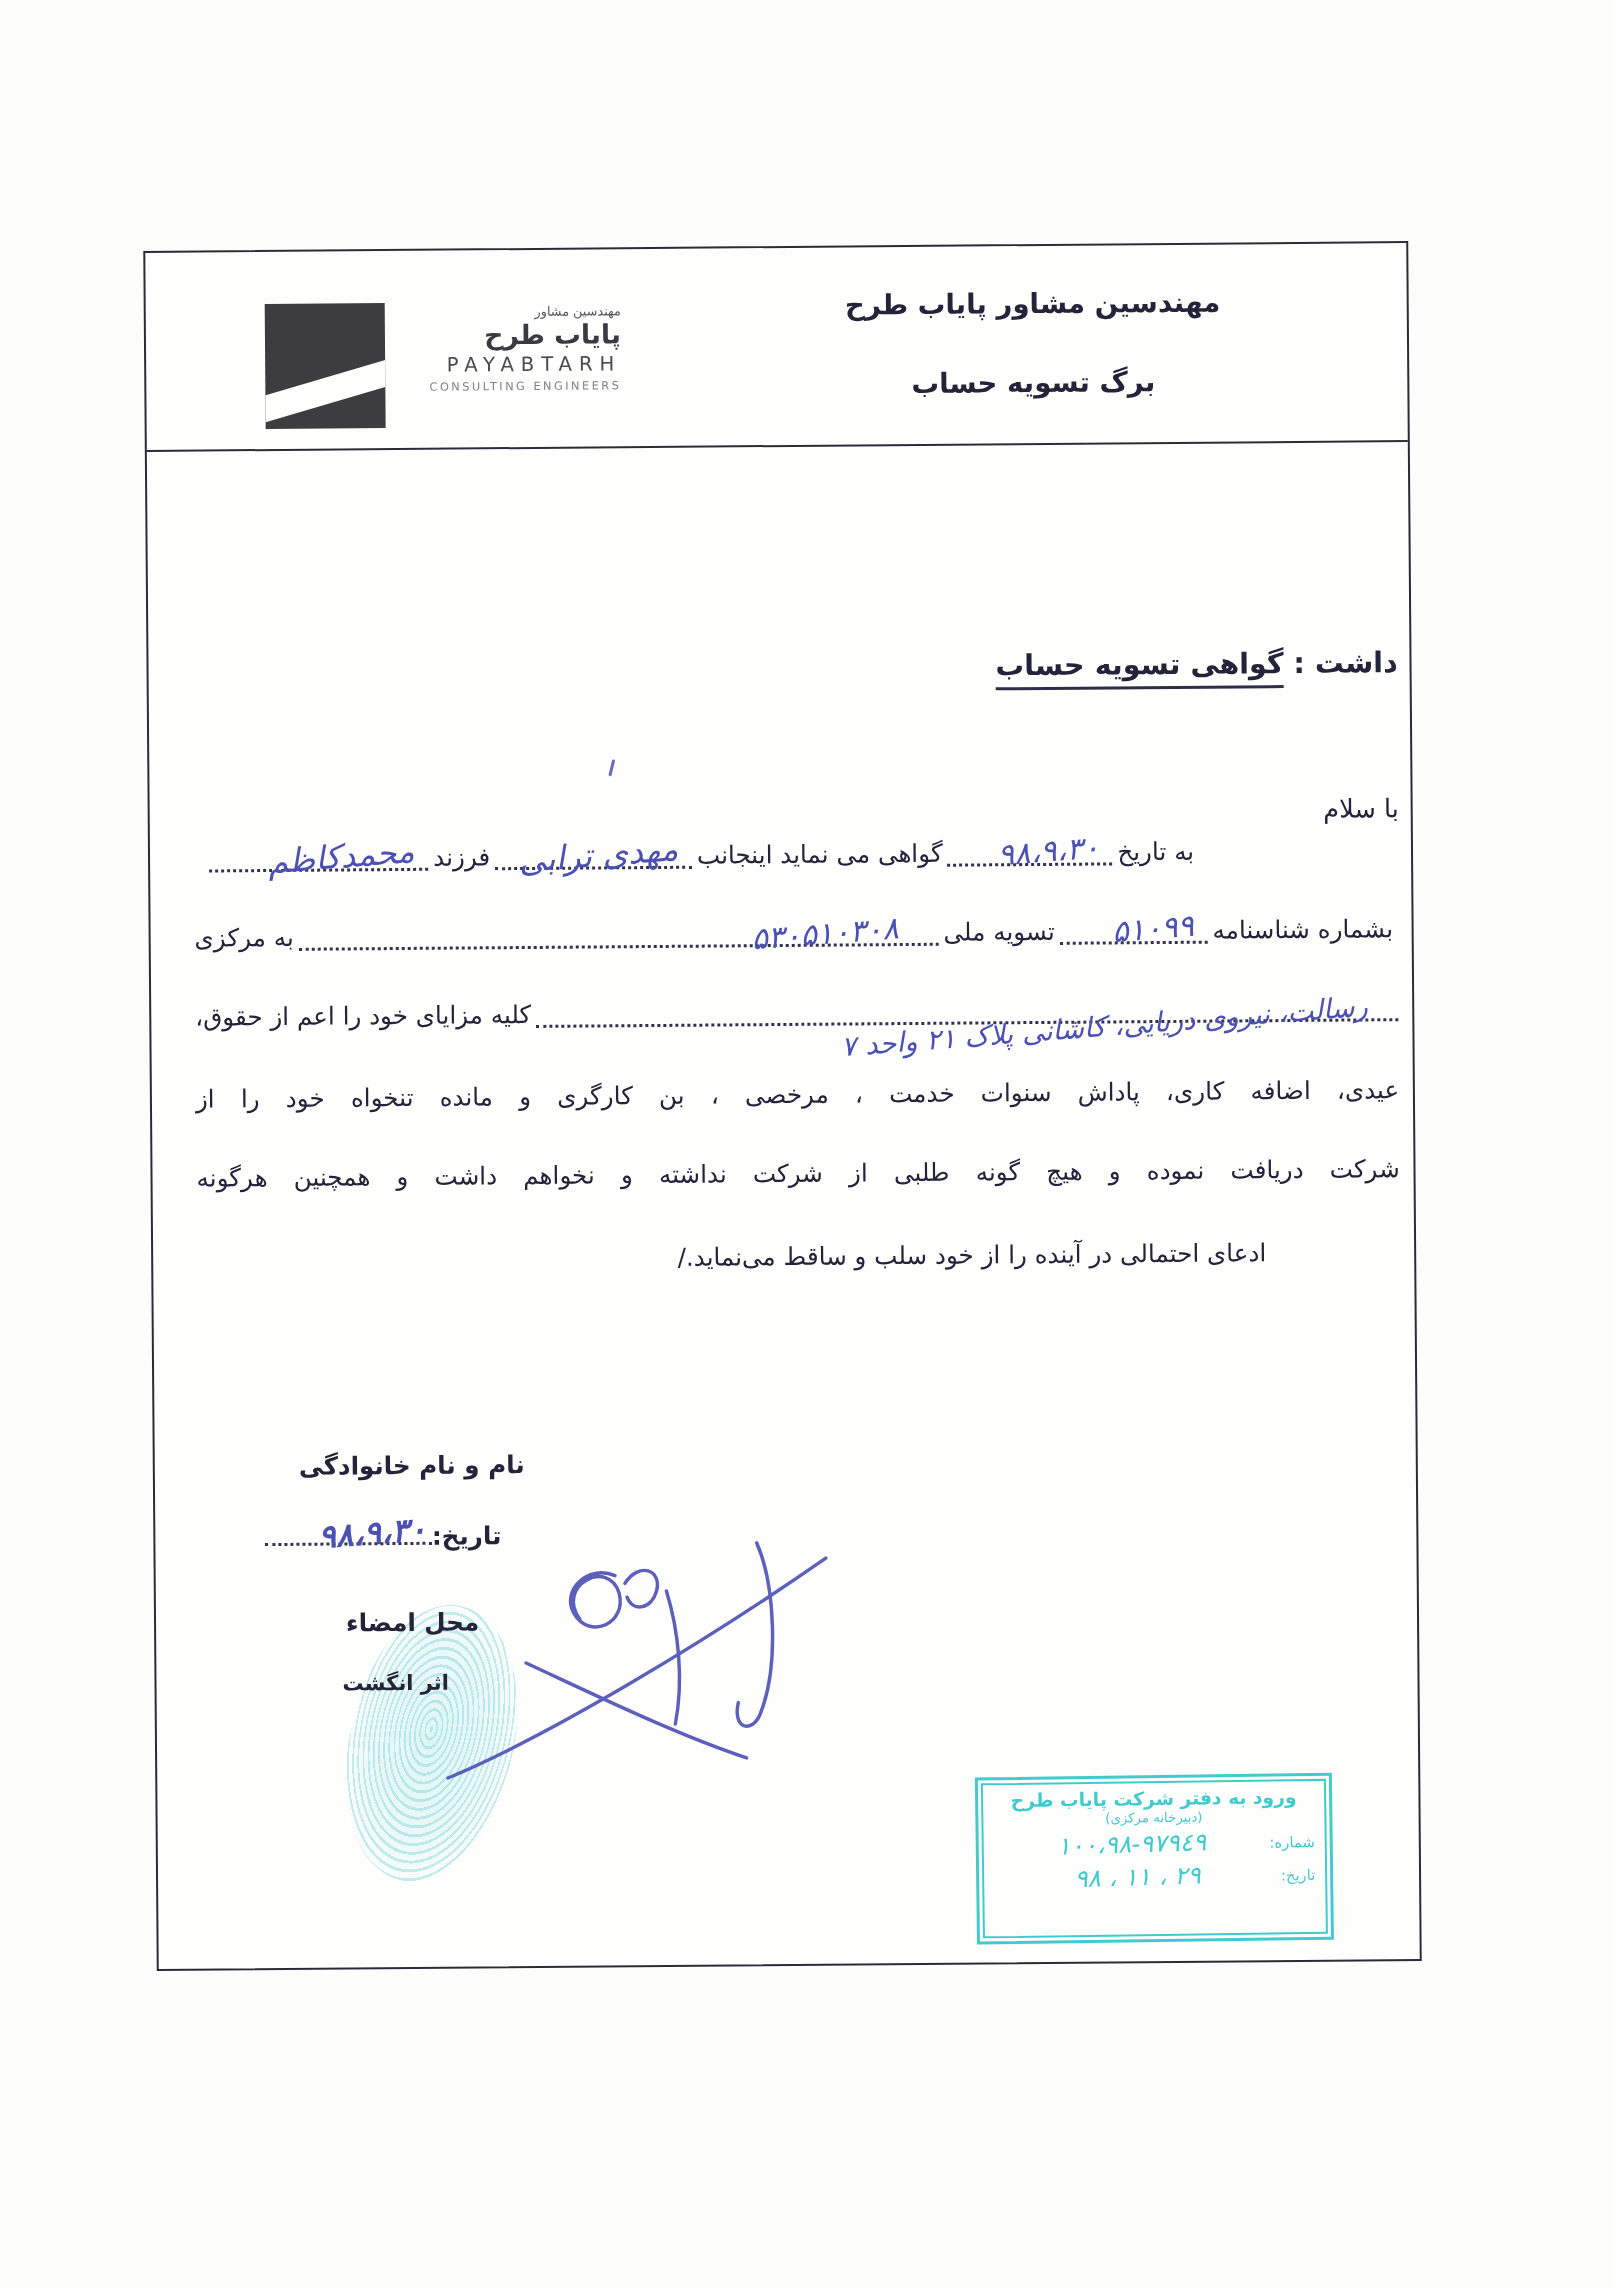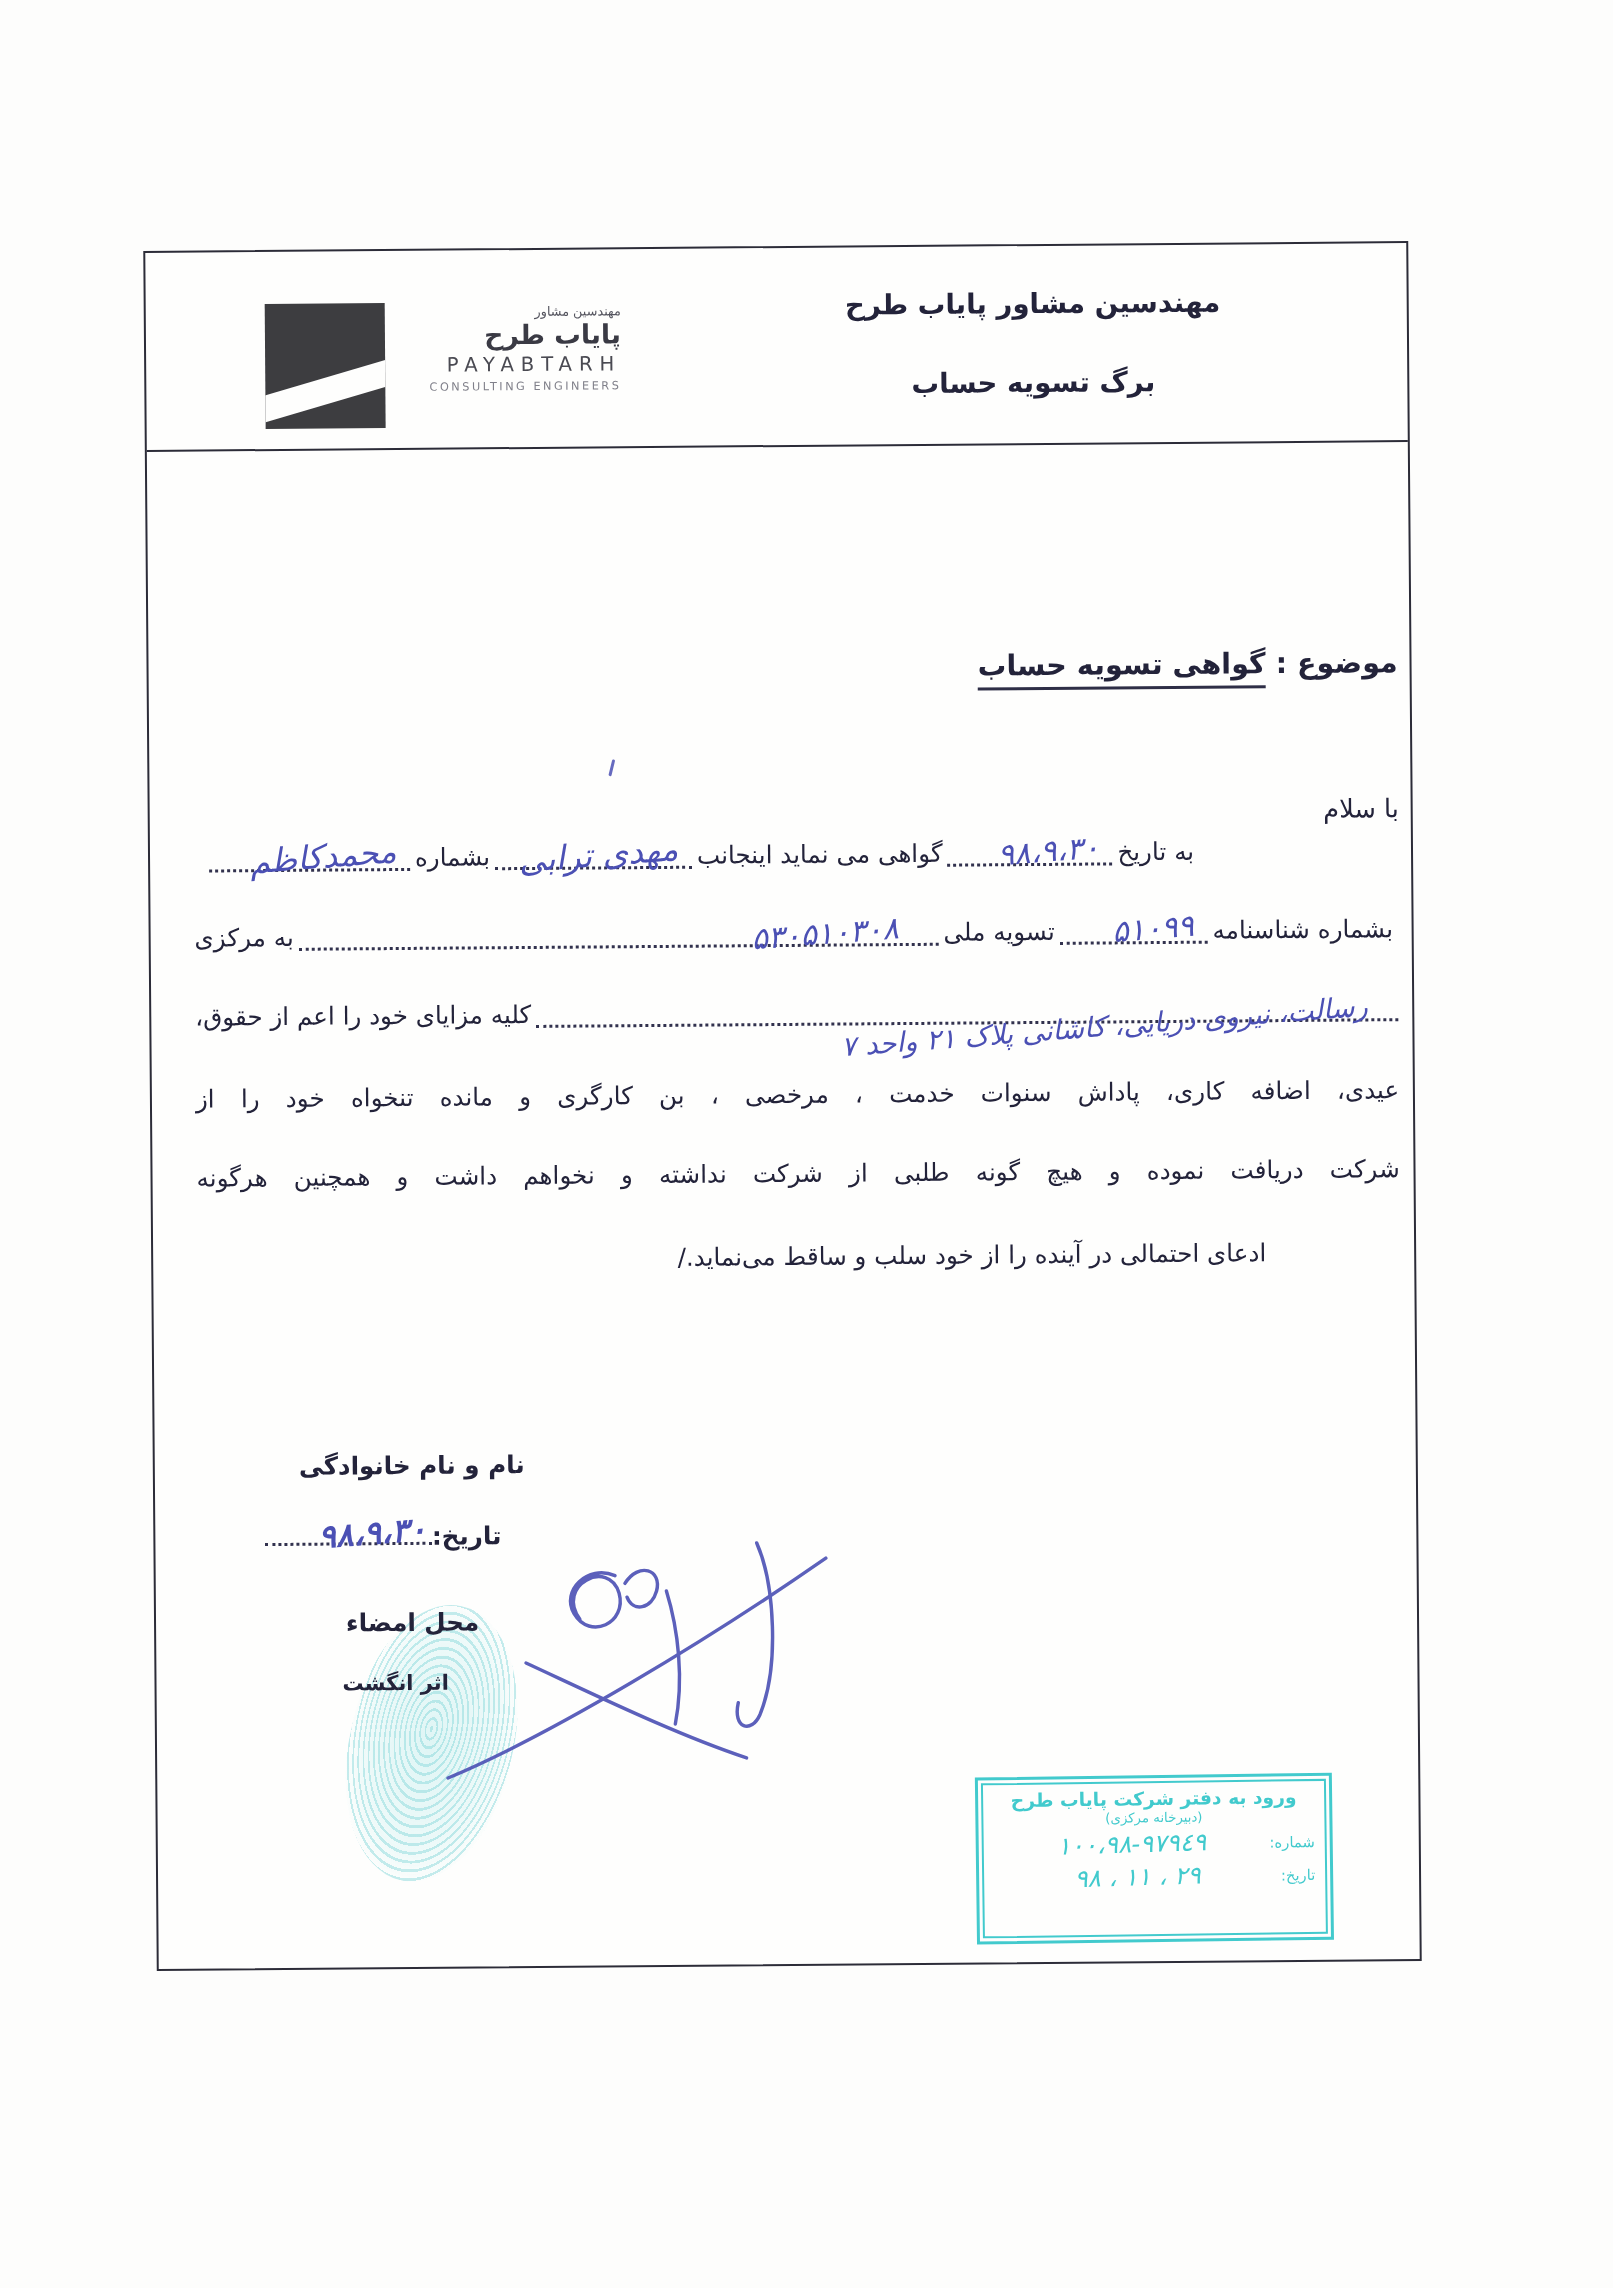--- a/index.html
+++ b/index.html
@@ -103,38 +103,38 @@
         <div class="brand-fa-small">مهندسین مشاور</div>
         <div class="brand-fa-name">پایاب طرح</div>
         <div class="brand-en-name">PAYABTARH</div>
         <div class="brand-en-sub">CONSULTING ENGINEERS</div>
       </div>
       <div class="header-title1">مهندسین مشاور پایاب طرح</div>
       <div class="header-title2">برگ تسویه حساب</div>
     </div>
 
     <div class="subject">
-      <span>موضوع :</span>
+      <span>داشت :</span>
       <span class="subject-value">گواهی تسویه حساب</span>
     </div>
 
     <div class="salam">با سلام</div>
 
     <div class="pen-tick"></div>
 
     <div class="bline l1">
       <span class="t">به تاریخ</span>
       <span class="fill" style="width:165px;">
         <span class="pen pen-ltr">۹۸،۹،۳۰</span>
       </span>
       <span class="t">گواهی می نماید اینجانب</span>
       <span class="fill" style="width:197px;">
         <span class="pen" style="font-size:33px;">مهدی ترابی</span>
       </span>
-      <span class="t">بشماره</span>
+      <span class="t">فرزند</span>
       <span class="fill" style="flex:1;">
         <span class="pen" style="font-size:32.5px;">محمدکاظم</span>
       </span>
     </div>
 
     <div class="bline l2">
       <span class="t">بشماره شناسنامه</span>
       <span class="fill" style="width:148px;">
         <span class="pen pen-ltr">۵۱۰۹۹</span>
       </span>

